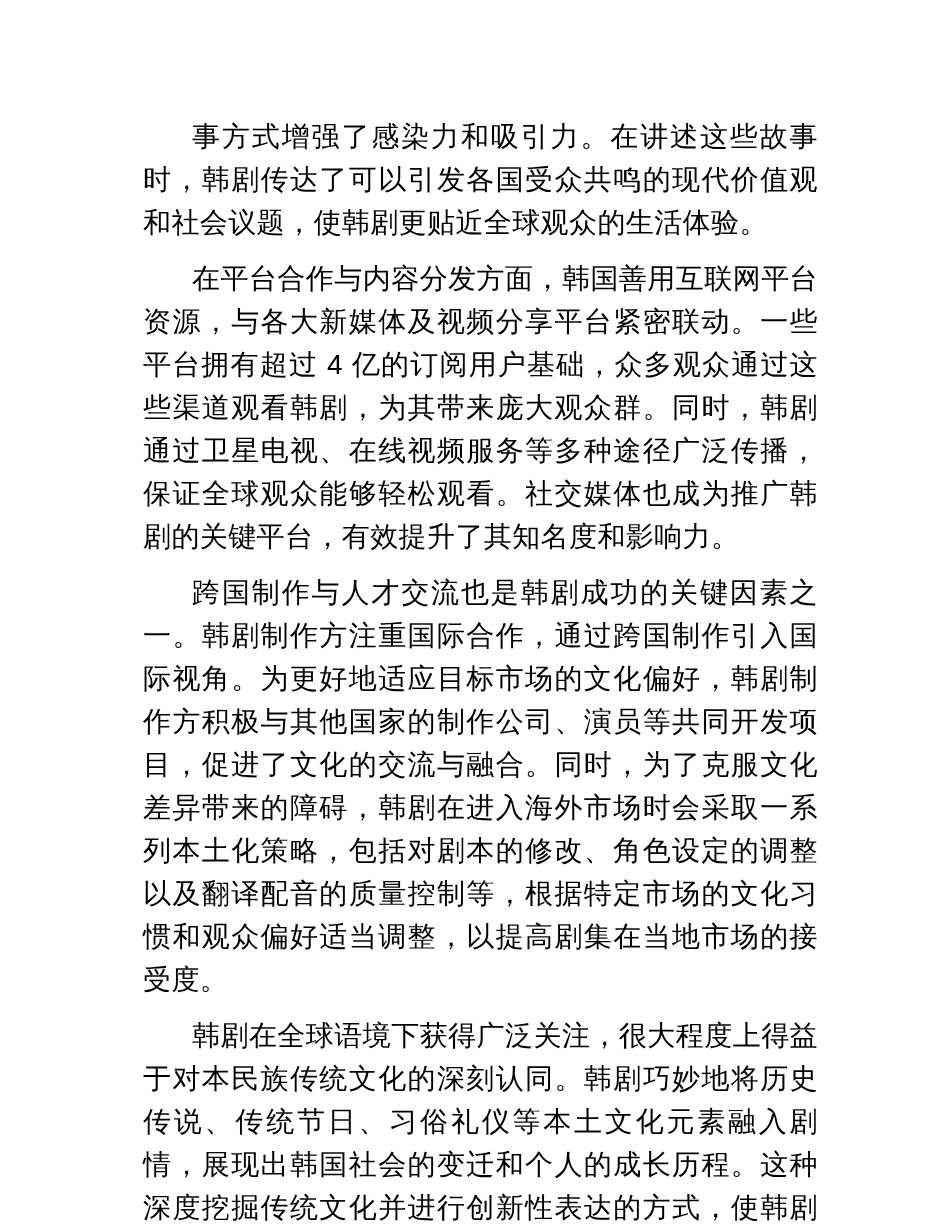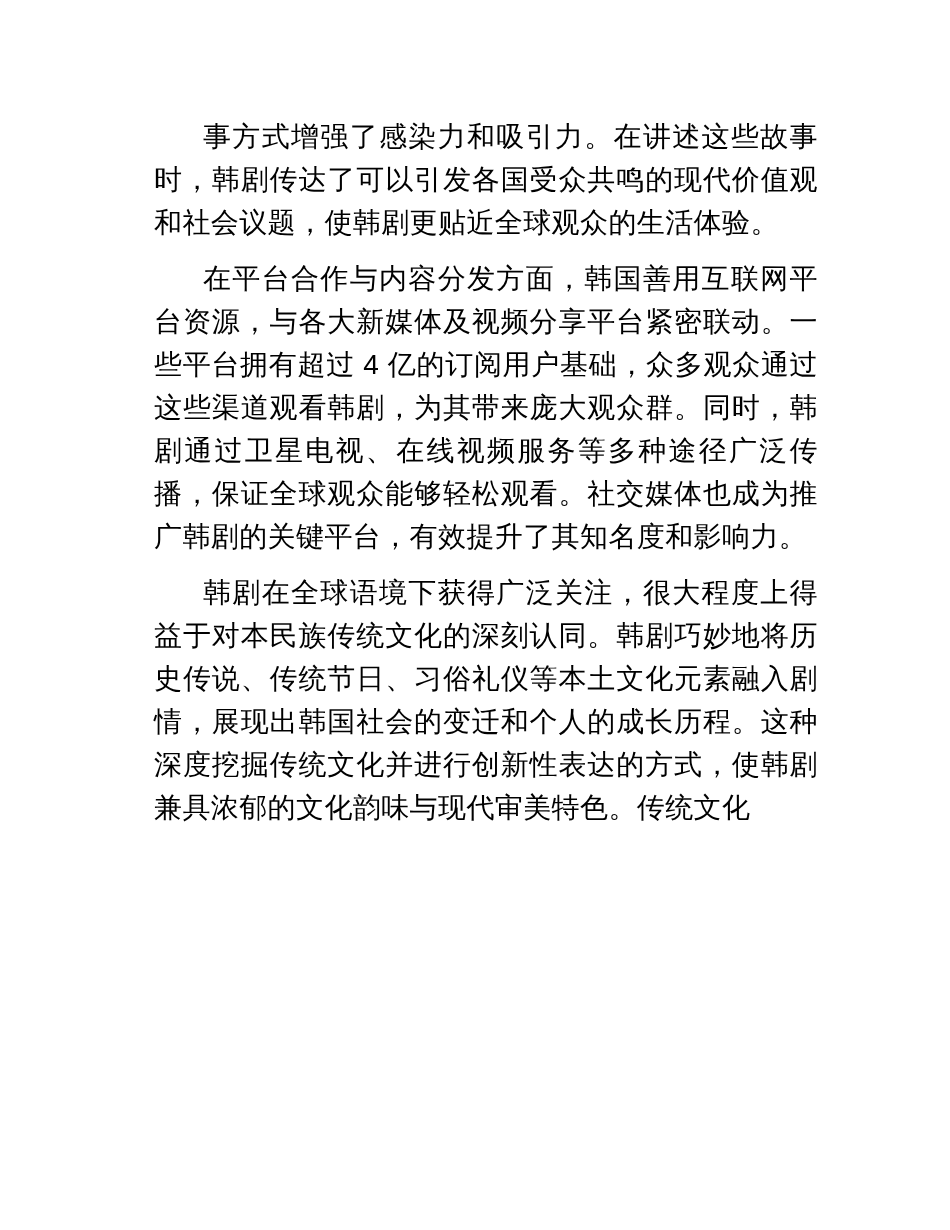--- a/index.html
+++ b/index.html
@@ -15,34 +15,35 @@
     font-family: "Liberation Sans", sans-serif;
   }
   .page {
     box-sizing: border-box;
     width: 950px;
     height: 1230px;
     background: #ffffff;
     padding: 115px 132px 0 138px;
   }
   .para {
-    margin: 0 0 13px 16px;
+    margin: 0 0 13px 5px;
     font-size: 28px;
     line-height: 43px;
     letter-spacing: 0.4px;
     color: #000000;
     text-align: justify;
     text-justify: inter-ideograph;
     text-indent: 49px;
     word-break: break-all;
   }
   .para:last-child {
     margin-bottom: 0;
   }
 </style>
 </head>
 <body>
 
 <div class="page">
   <p class="para">事方式增强了感染力和吸引力。在讲述这些故事时，韩剧传达了可以引发各国受众共鸣的现代价值观和社会议题，使韩剧更贴近全球观众的生活体验。</p>
   <p class="para">在平台合作与内容分发方面，韩国善用互联网平台资源，与各大新媒体及视频分享平台紧密联动。一些平台拥有超过 4 亿的订阅用户基础，众多观众通过这些渠道观看韩剧，为其带来庞大观众群。同时，韩剧通过卫星电视、在线视频服务等多种途径广泛传播，保证全球观众能够轻松观看。社交媒体也成为推广韩剧的关键平台，有效提升了其知名度和影响力。</p>
+  <p class="para">跨国制作与人才交流也是韩剧成功的关键因素之一。韩剧制作方注重国际合作，通过跨国制作引入国际视角。为更好地适应目标市场的文化偏好，韩剧制作方积极与其他国家的制作公司、演员等共同开发项目，促进了文化的交流与融合。同时，为了克服文化差异带来的障碍，韩剧在进入海外市场时会采取一系列本土化策略，包括对剧本的修改、角色设定的调整以及翻译配音的质量控制等，根据特定市场的文化习惯和观众偏好适当调整，以提高剧集在当地市场的接受度。</p>
   <p class="para">韩剧在全球语境下获得广泛关注，很大程度上得益于对本民族传统文化的深刻认同。韩剧巧妙地将历史传说、传统节日、习俗礼仪等本土文化元素融入剧情，展现出韩国社会的变迁和个人的成长历程。这种深度挖掘传统文化并进行创新性表达的方式，使韩剧兼具浓郁的文化韵味与现代审美特色。传统文化</p>
 </div>
 
 </body></html>

